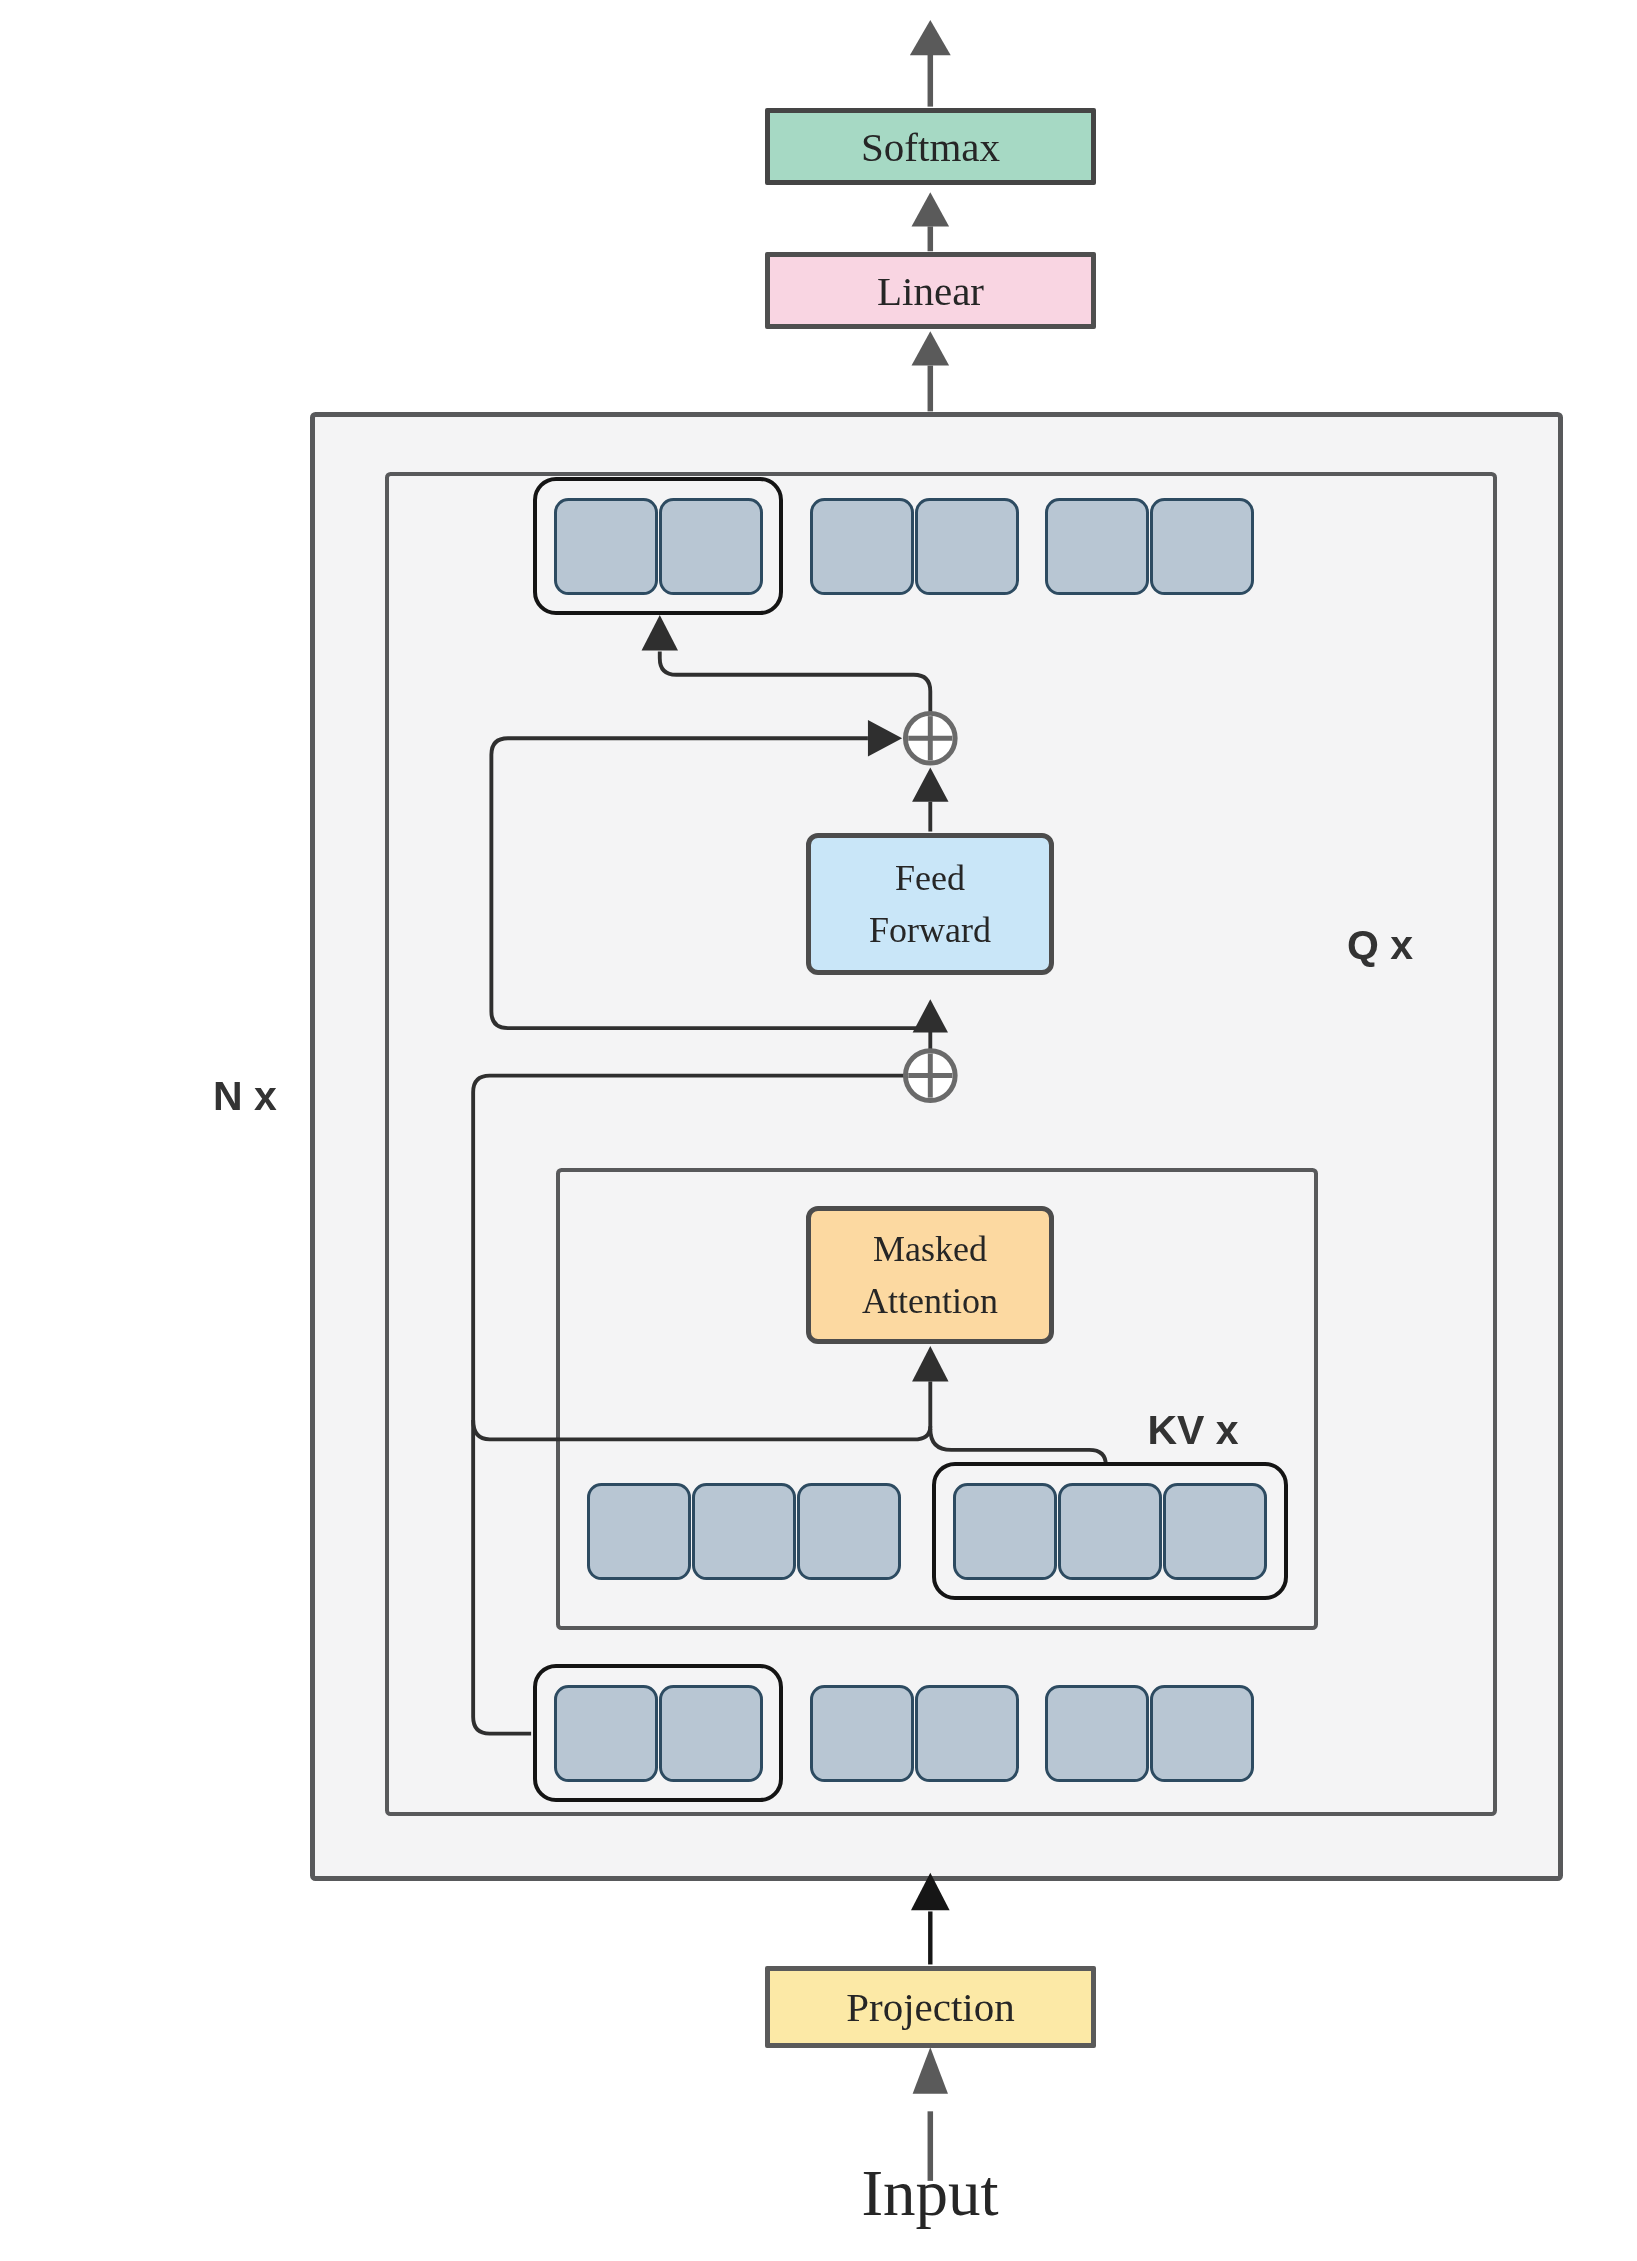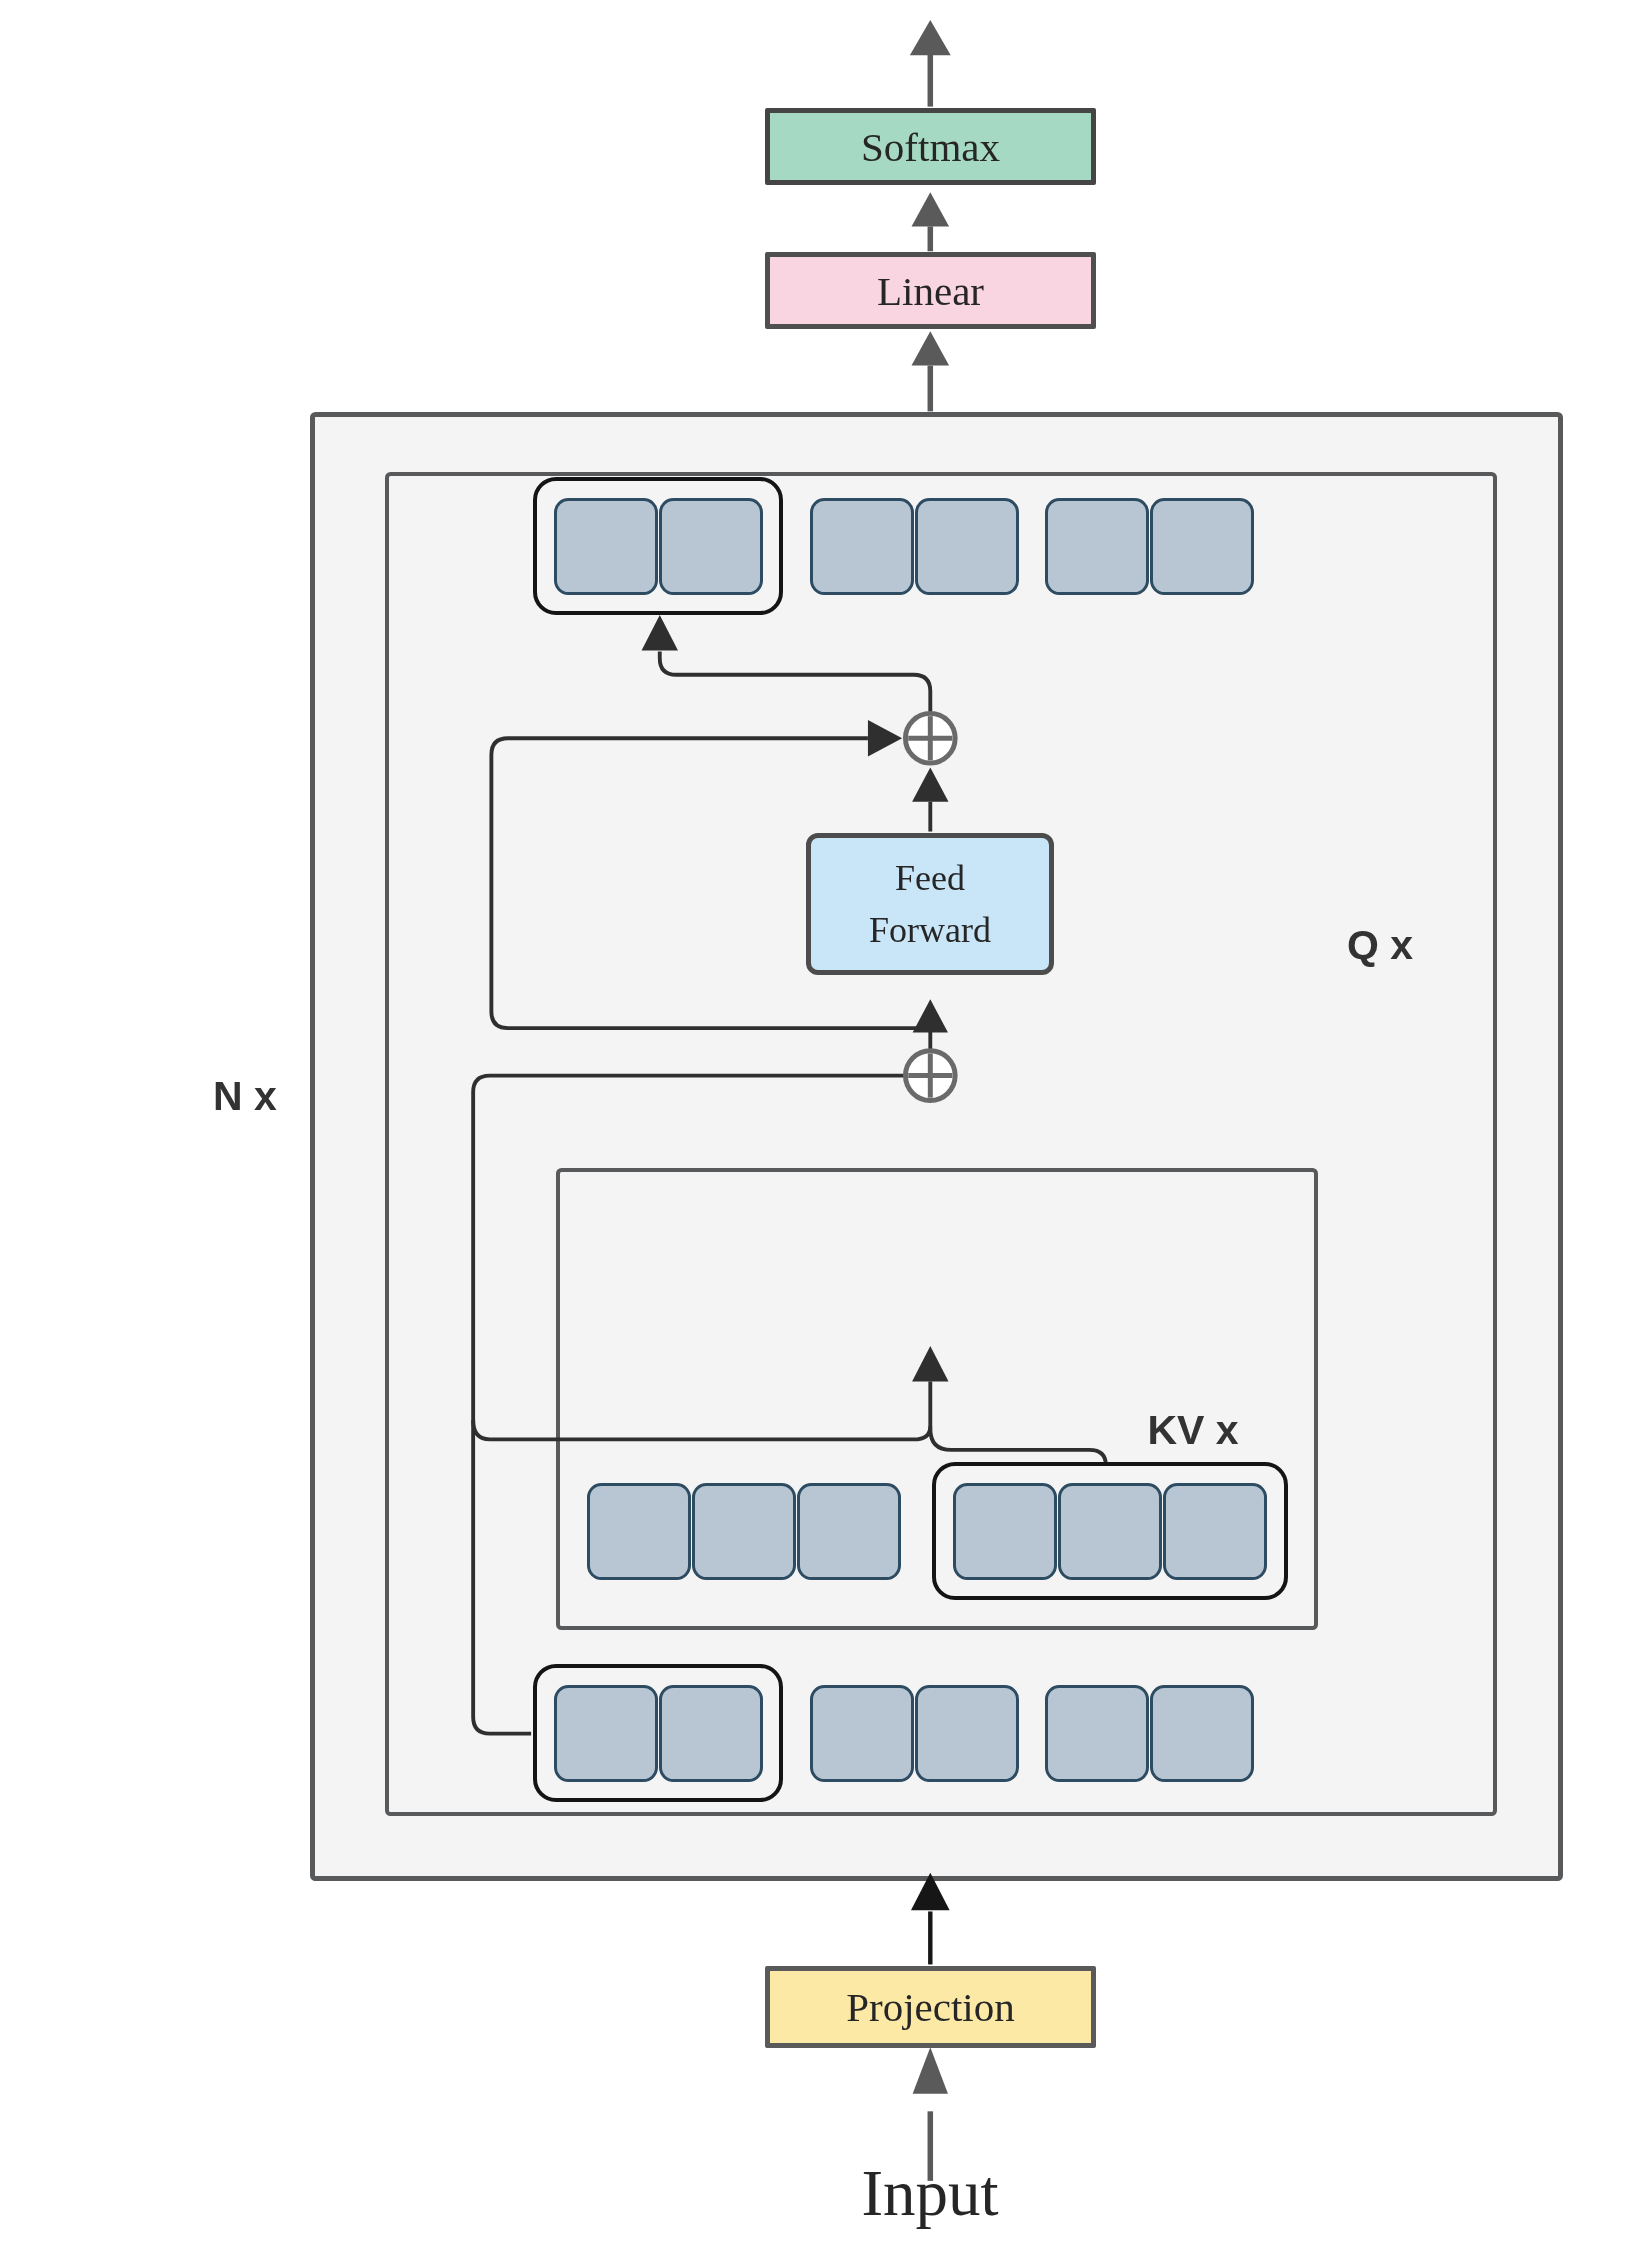--- a/index.html
+++ b/index.html
@@ -163,20 +163,24 @@
       <div class="token-group">
         <div class="token"></div>
         <div class="token"></div>
       </div>
     </div>
 
   <div class="block" style="left:806px;top:833px;width:248px;height:142px;background:var(--ff-fill);border-radius:12px;">
     <span class="bline">Feed</span>
     <span class="bline">Forward</span>
   </div>
+  <div class="block" style="left:806px;top:1206px;width:248px;height:138px;background:var(--attention-fill);border-radius:12px;">
+    <span class="bline">Masked</span>
+    <span class="bline">Attention</span>
+  </div>
 
   <div class="block" style="left:765px;top:1966px;width:331px;height:82px;background:var(--projection-fill);border-color:#5a5a5a;">
     <span>Projection</span>
   </div>
 
   <div class="loop-label" style="left:245px;top:1096px;">N x</div>
   <div class="loop-label" style="left:1380px;top:945px;">Q x</div>
   <div class="loop-label" style="left:1193px;top:1430px;text-align:right;">KV x</div>
 
   <div class="io-label" style="left:930px;top:2193px;">Input</div>

